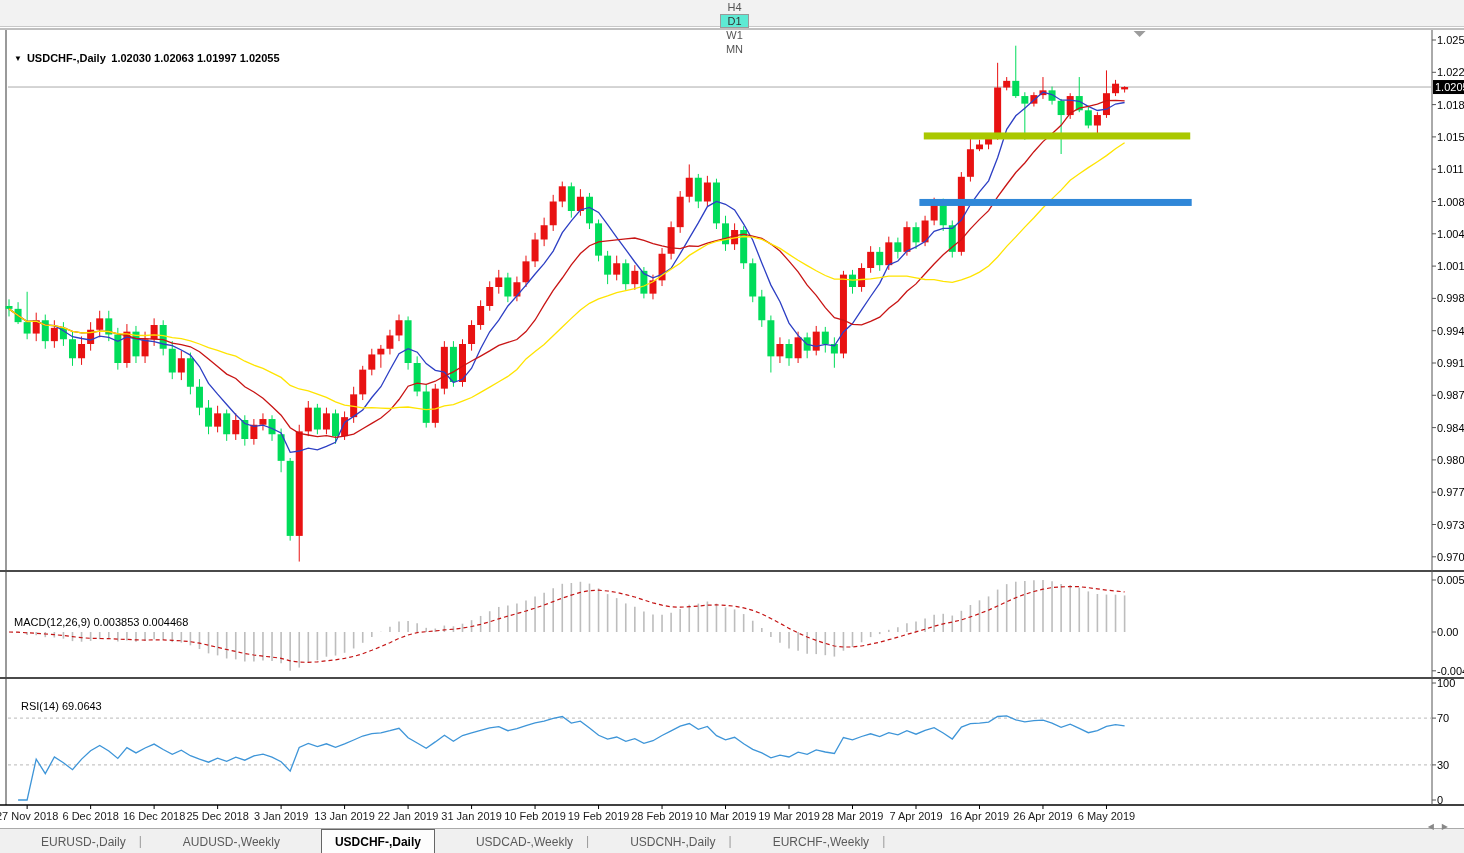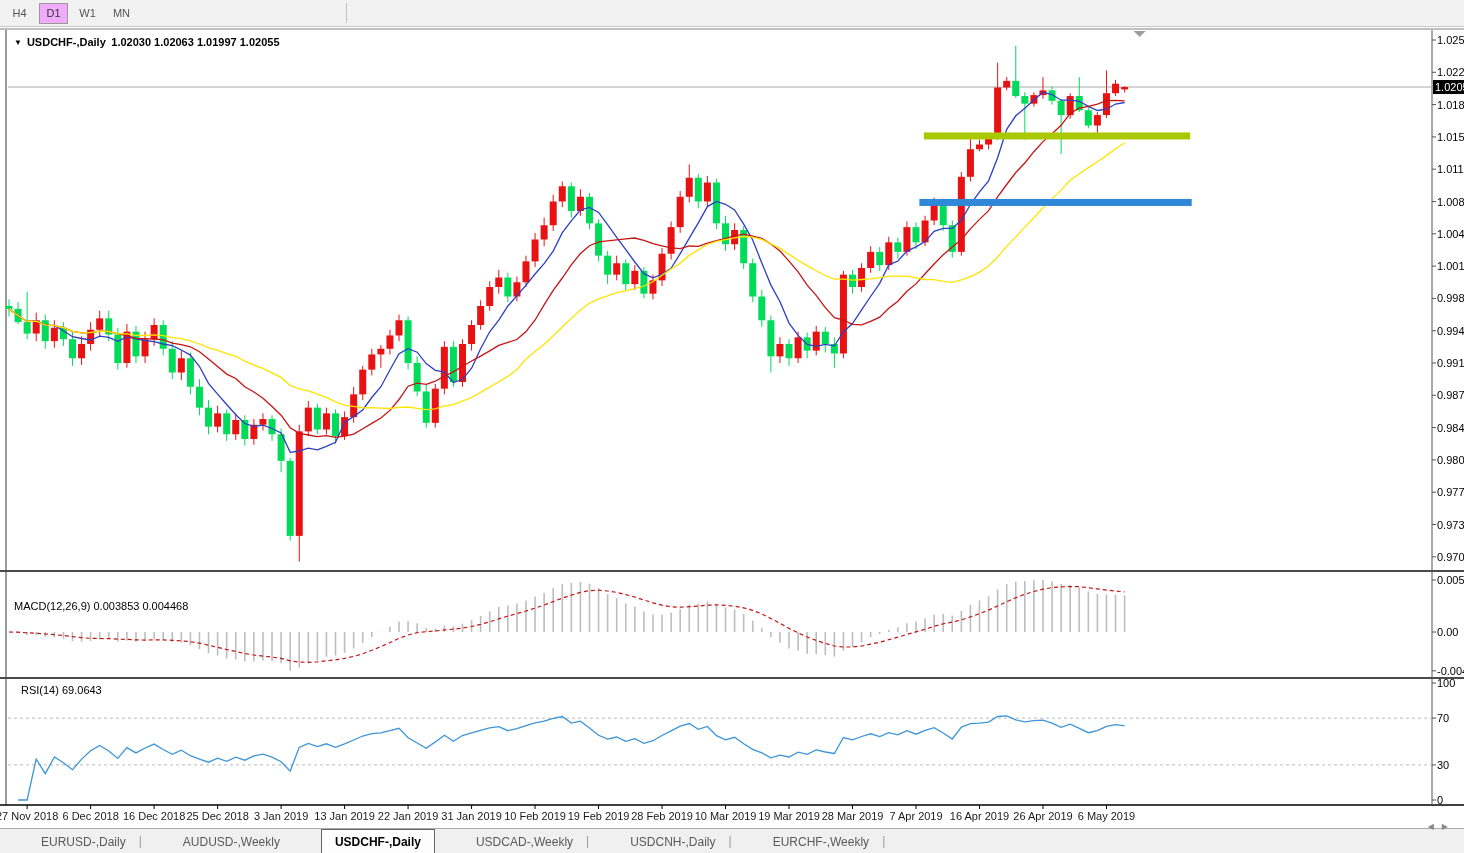--- a/index.html
+++ b/index.html
@@ -2,31 +2,31 @@
 <html><head>
 <meta charset="utf-8">
 <style>
   * { box-sizing: border-box; margin: 0; padding: 0; }
   html,body { width:1464px; height:853px; overflow:hidden; background:#fff;
               font-family:"Liberation Sans", sans-serif; }
   #stage { position:relative; width:1464px; height:853px; background:#fff; }
 
   
   #toolbar { position:absolute; left:0; top:0; width:1464px; height:27px;
-             background:#f2f2f2; border-bottom:1px solid #c8c8c8; display:flex; align-items:center; }
+             background:#f2f2f2; border-bottom:1px solid #c8c8c8; display:flex; align-items:center;flex-direction:column; }
   .tf-btn { height:21px; min-width:29px; margin-left:5px; display:flex; align-items:center; justify-content:center;
             font-size:11px; color:#555; border:1px solid transparent; cursor:default; }
-  .tf-btn.active { background:#f0abfc; border:1px solid #9a9a9a; color:#333; }
+  .tf-btn.active { background:#5eead4; border:1px solid #9a9a9a; color:#333; }
   .tb-sep { width:1px; height:20px; background:#c4c4c4; margin-left:210px; }
 
   
   #chart-svg { position:absolute; left:0; top:0; }
 
   
-  .pane-header { position:absolute; font-size:11px; color:#000; white-space:pre; }
+  .pane-header { position:absolute; font-size:11px; color:#000; white-space:pre;margin-top:16px; }
   #main-header { left:14px; top:36px; font-weight:bold; }
   #main-header .dd { font-size:8px; position:relative; top:-1px; margin-right:5px; }
   #macd-header { left:14px; top:600px; }
   #rsi-header  { left:14px; top:684px;padding-left:7px; }
 
   
   #tabbar { position:absolute; left:0; top:828px; width:1464px; height:25px;
             background:#f0f0f0; border-top:1px solid #aaa; display:flex; align-items:flex-end; }
   .tab { height:22px; display:flex; align-items:center; padding:0 13px; font-size:12px;
          color:#5a5a5a; position:relative; cursor:default;margin-left:28px; }

